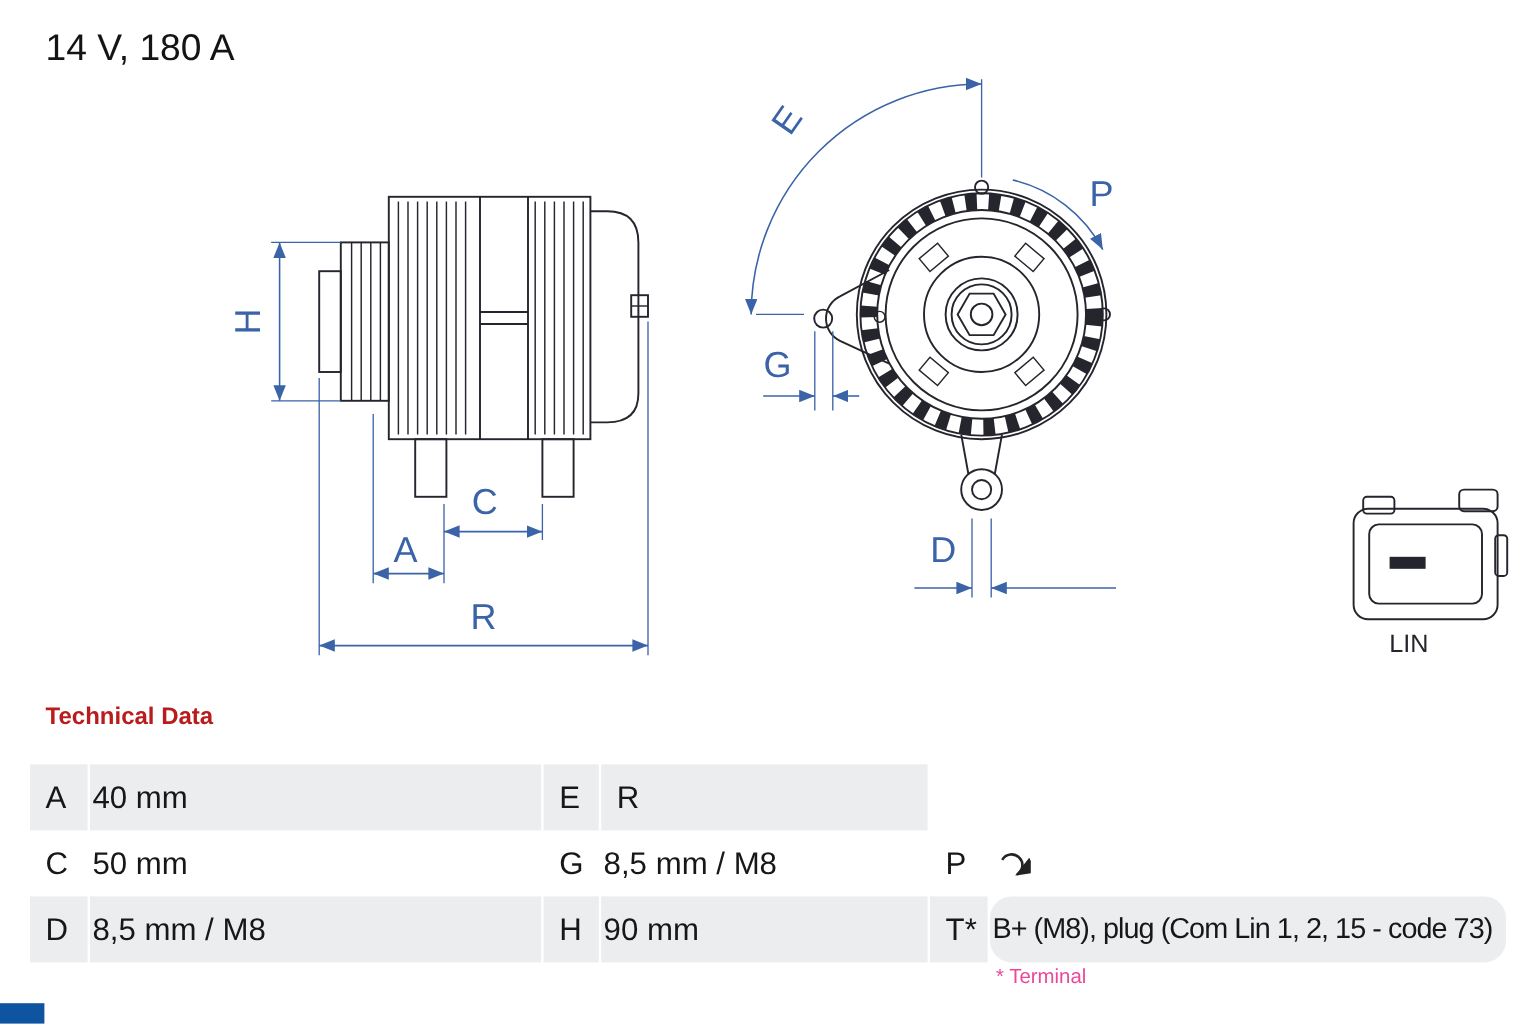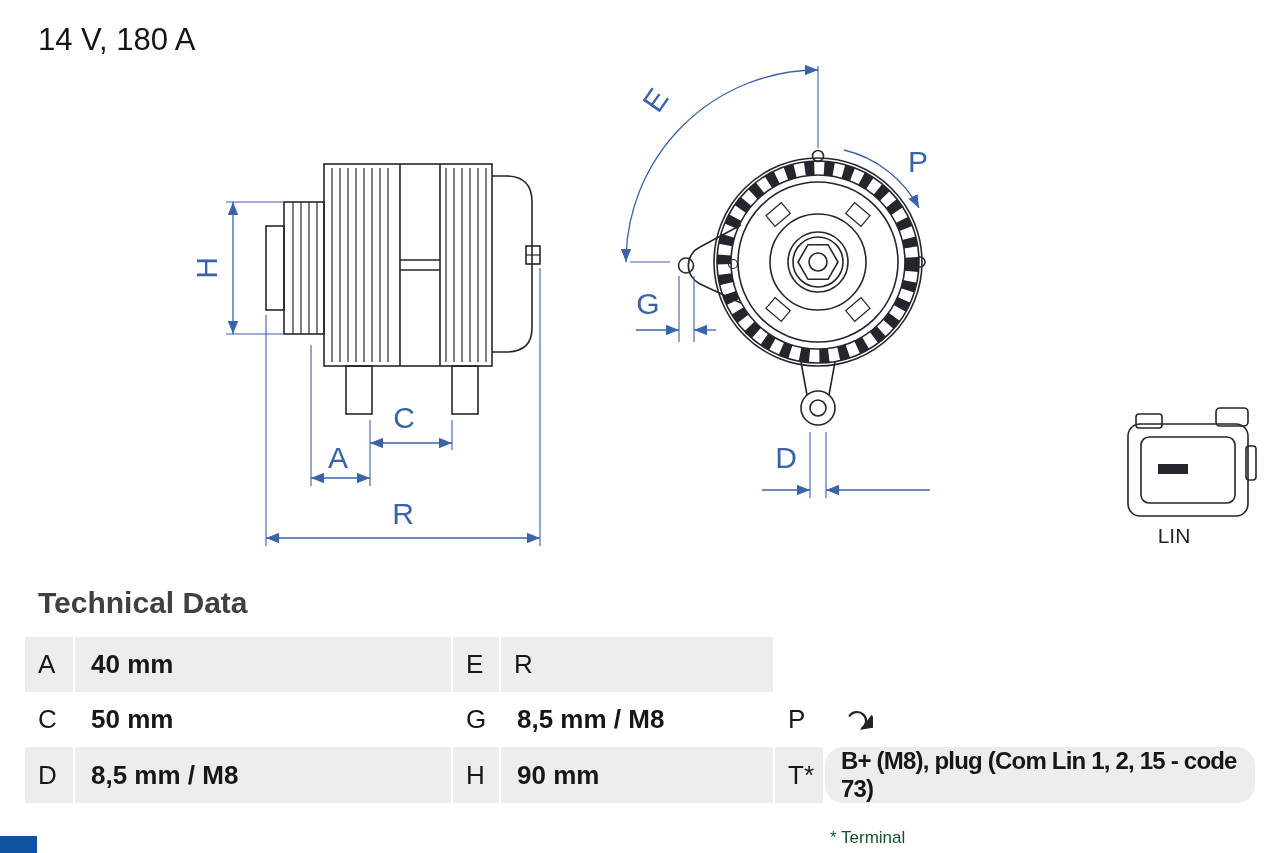--- a/index.html
+++ b/index.html
@@ -5,35 +5,35 @@
   html,body{margin:0;padding:0;}
   body{
     width:1280px;height:853px;position:relative;background:#ffffff;
     font-family:"Liberation Sans",sans-serif;color:#17171a;overflow:hidden;
   }
   .title{
     position:absolute;left:38px;top:22px;font-size:31px;font-weight:400;color:#141414;
   }
   svg.drawing{position:absolute;left:0;top:0;}
   .tech-heading{
-    position:absolute;left:38px;top:586px;font-size:30px;font-weight:bold;color:#404040;
+    position:absolute;left:38px;top:586px;font-size:20px;font-weight:bold;color:#b91c1c;
   }
   .table{position:absolute;left:25px;top:637px;width:1230px;}
   .row{
     display:grid;
     grid-template-columns:48px 376px 46px 272px 48px 430px;
     column-gap:2px;height:55px;
   }
   .row.shade .cell{background:#ebedee;}
   .cell{display:flex;align-items:center;font-size:26px;color:#17171a;background:transparent;}
   .cell.key{padding-left:13px;}
-  .cell.val{padding-left:16px;font-weight:bold;}
+  .cell.val{padding-left:2px;}
   .cell.val.cond{font-size:24px;letter-spacing:-0.8px;border-radius:18px;}
   .footnote{
-    position:absolute;left:830px;top:828px;font-size:17px;color:#14532d;
+    position:absolute;left:830px;top:804px;font-size:17px;color:#ec4899;
   }
   .brand-mark{
     position:absolute;left:0;top:836px;width:37px;height:17px;background:#0f54a0;
   }
   .dim-text{fill:#3a63a8;font-size:30px;font-family:"Liberation Sans",sans-serif;}
   .blk{stroke:#25252d;stroke-width:1.6;fill:none;}
   .blk-thin{stroke:#25252d;stroke-width:1.2;fill:none;}
   .dim{stroke:#3a63a8;stroke-width:1.3;fill:none;}
   .ext{stroke:#3a63a8;stroke-width:1.1;fill:none;}
 </style>

